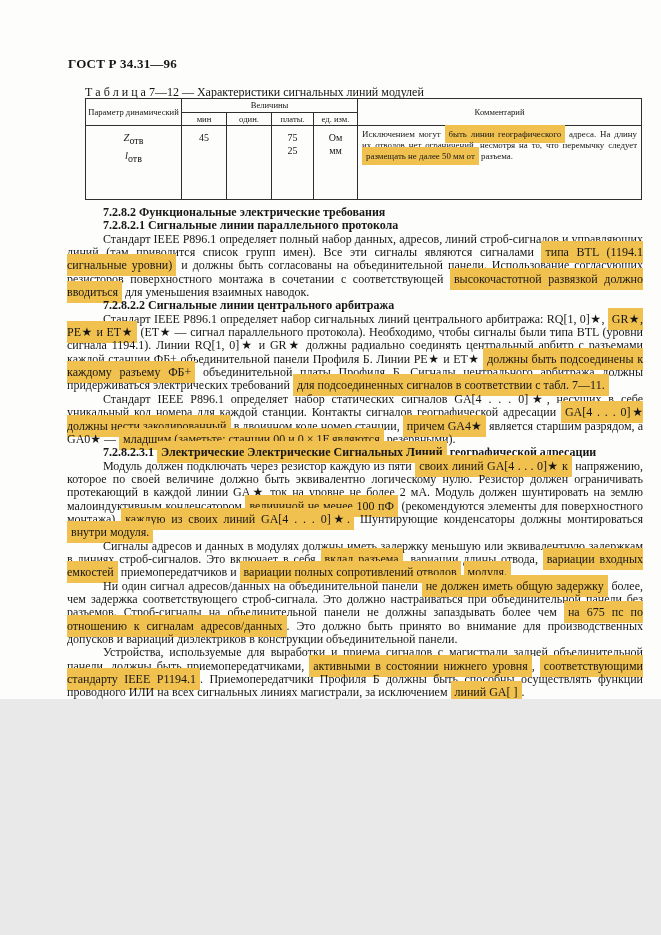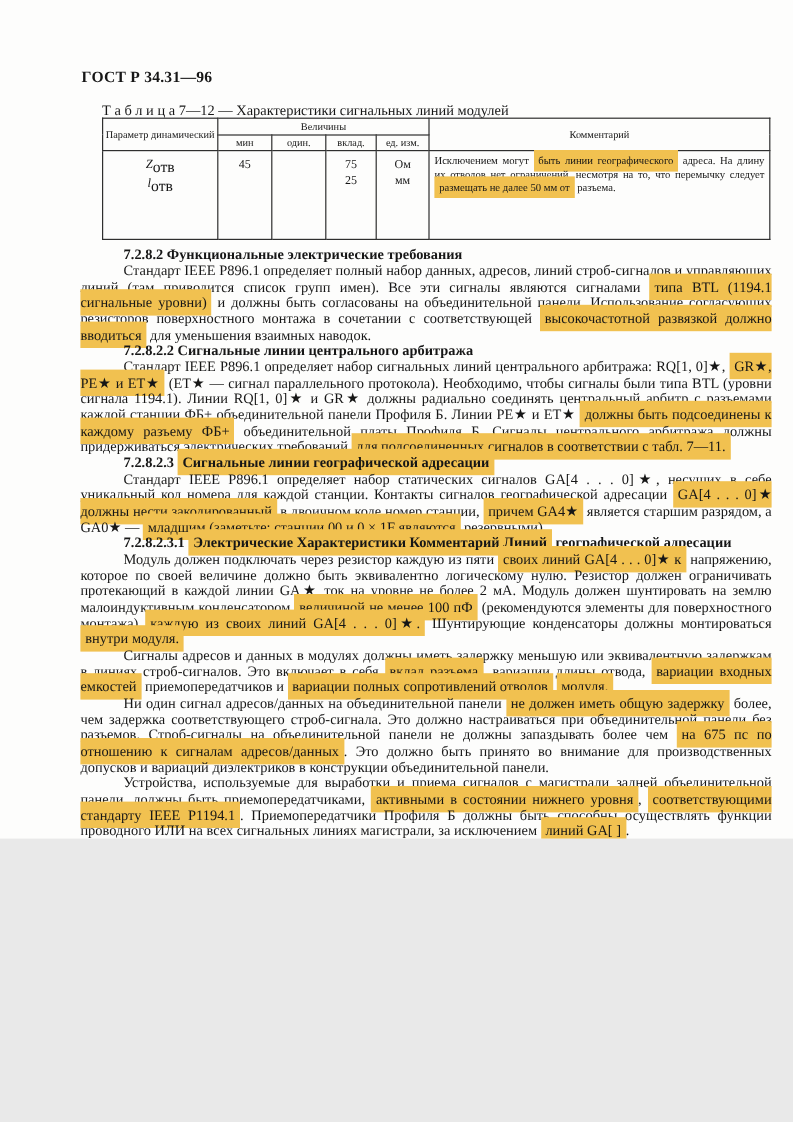--- a/index.html
+++ b/index.html
@@ -14,21 +14,21 @@
   .table-caption { position:absolute; left:85px; top:85px; font-size:12px; }
   .sig-table {
     position:absolute; left:85px; top:98px; width:556px;
     border-collapse:collapse; table-layout:fixed; font-size:8.6px;
   }
   .sig-table th, .sig-table td { border:1px solid #2f2f2f; font-weight:normal; vertical-align:top; }
   .sig-table thead th { text-align:center; padding:1px 2px; line-height:1.25; vertical-align:middle; }
   .cell-param { text-align:center; padding-top:5px; font-size:10.5px; height:74px; }
   .param-line { line-height:14px; }
   .param-line .sym { font-style:italic; }
-  .param-line sub { font-size:13px;text-align:center; }
+  .param-line sub { font-size:10px;text-align:center; }
   .cell-num { text-align:center; padding-top:5px; font-size:10px; line-height:13px; }
   .cell-comment { font-size:8.9px; line-height:10.9px; text-align:justify; padding:3px 4px 2px 4px; }
   .body-text {
     position:absolute; left:67px; top:206px; width:576px;
     font-size:12px; line-height:13.35px; text-align:justify;
   }
   .body-text p { margin:0; text-indent:36px; }
   .body-text p.heading { font-weight:bold; }
   mark { background:var(--hl,#f1c150); color:inherit; padding:4px; }
   .page-number { position:absolute; left:77px; top:858px; font-size:11.5px; }
@@ -54,21 +54,21 @@
     </colgroup>
     <thead>
       <tr>
         <th rowspan="2">Параметр динамический</th>
         <th colspan="4">Величины</th>
         <th rowspan="2">Комментарий</th>
       </tr>
       <tr>
         <th>мин</th>
         <th>один.</th>
-        <th>вклад.</th>
+        <th>платы.</th>
         <th>ед. изм.</th>
       </tr>
     </thead>
     <tbody>
       <tr>
         <td class="cell-param">
           <div class="param-line"><span class="sym">Z</span><sub>отв</sub></div>
           <div class="param-line"><span class="sym">l</span><sub>отв</sub></div>
         </td>
         <td class="cell-num">45</td>
@@ -81,26 +81,26 @@
           <div>Ом</div>
           <div>мм</div>
         </td>
         <td class="cell-comment">Исключением могут <mark>быть линии географического</mark> адреса. На длину их отводов нет ограничений, несмотря на то, что перемычку следует <mark>размещать не далее 50 мм от</mark> разъема.</td>
       </tr>
     </tbody>
   </table>
 
   <div class="body-text">
       <p class="heading">7.2.8.2 Функциональные электрические требования</p>
+      <p class="heading">7.2.8.2.1 Сигнальные линии параллельного протокола</p>
       <p class="paragraph">Стандарт IEEE Р896.1 определяет полный набор данных, адресов, линий строб-сигналов и управляющих линий (там приводится список групп имен). Все эти сигналы являются сигналами <mark>типа BTL (1194.1 сигнальные уровни)</mark> и должны быть согласованы на объединительной панели. Использование согласующих резисторов поверхностного монтажа в сочетании с соответствующей <mark>высокочастотной развязкой должно вводиться</mark> для уменьшения взаимных наводок.</p>
       <p class="heading">7.2.8.2.2 Сигнальные линии центрального арбитража</p>
       <p class="paragraph">Стандарт IEEE Р896.1 определяет набор сигнальных линий центрального арбитража: RQ[1, 0]★, <mark>GR★, РЕ★ и ЕТ★</mark> (ЕТ★ — сигнал параллельного протокола). Необходимо, чтобы сигналы были типа BTL (уровни сигнала 1194.1). Линии RQ[1, 0]★ и GR★ должны радиально соединять центральный арбитр с разъемами каждой станции ФБ+ объединительной панели Профиля Б. Линии РЕ★ и ЕТ★ <mark>должны быть подсоединены к каждому разъему ФБ+</mark> объединительной платы Профиля Б. Сигналы центрального арбитража должны придерживаться электрических требований <mark>для подсоединенных сигналов в соответствии с табл. 7—11.</mark></p>
-      <p class="heading">7.2.8.2.3 <mark>Сигнальные линии географической адресации</mark></p>
       <p class="paragraph">Стандарт IEEE Р896.1 определяет набор статических сигналов GA[4 . . . 0]★,  несущих в себе уникальный код номера для каждой станции. Контакты сигналов географической адресации <mark>GA[4 . . . 0]★ должны нести закодированный</mark> в двоичном коде номер станции, <mark>причем GA4★</mark> является старшим разрядом, а GA0★ — <mark>младшим (заметьте: станции 00 и 0 × 1F являются</mark> резервными).</p>
-      <p class="heading">7.2.8.2.3.1 <mark>Электрические Характеристики Комментарий Линий</mark> географической адресации</p>
+      <p class="heading">7.2.8.2.3.1 <mark>Электрические Электрические Сигнальных Линий</mark> географической адресации</p>
       <p class="paragraph">Модуль должен подключать через резистор каждую из пяти <mark>своих линий GA[4 . . . 0]★ к</mark> напряжению, которое по своей величине должно быть эквивалентно логическому нулю. Резистор должен ограничивать протекающий в каждой линии GA★ ток на уровне не более 2 мА. Модуль должен шунтировать на землю малоиндуктивным конденсатором <mark>величиной не менее 100 пФ</mark> (рекомендуются элементы для поверхностного монтажа) <mark>каждую из своих линий GA[4 . . . 0]★.</mark> Шунтирующие конденсаторы должны монтироваться <mark>внутри модуля.</mark></p>
       <p class="paragraph">Сигналы адресов и данных в модулях должны иметь задержку меньшую или эквивалентную задержкам в линиях строб-сигналов. Это включает в себя <mark>вклад разъема</mark>, вариации длины отвода, <mark>вариации входных емкостей</mark> приемопередатчиков и <mark>вариации полных сопротивлений отводов</mark> <mark>модуля.</mark></p>
       <p class="paragraph">Ни один сигнал адресов/данных на объединительной панели <mark>не должен иметь общую задержку</mark> более, чем задержка соответствующего строб-сигнала. Это должно настраиваться при объединительной панели без разъемов. Строб-сигналы на объединительной панели не должны запаздывать более чем <mark>на 675 пс по отношению к сигналам адресов/данных</mark>. Это должно быть принято во внимание для производственных допусков и вариаций диэлектриков в конструкции объединительной панели.</p>
       <p class="paragraph">Устройства, используемые для выработки и приема сигналов с магистрали задней объединительной панели, должны быть приемопередатчиками, <mark>активными в состоянии нижнего уровня</mark>, <mark>соответствующими стандарту IEEE Р1194.1</mark>. Приемопередатчики Профиля Б должны быть способны осуществлять функции проводного ИЛИ на всех сигнальных линиях магистрали, за исключением <mark>линий GA[ ]</mark>.</p>
     </div>
 
   <div class="page-number">152</div>
   <div class="footer-rule"></div>
 
 </div>

